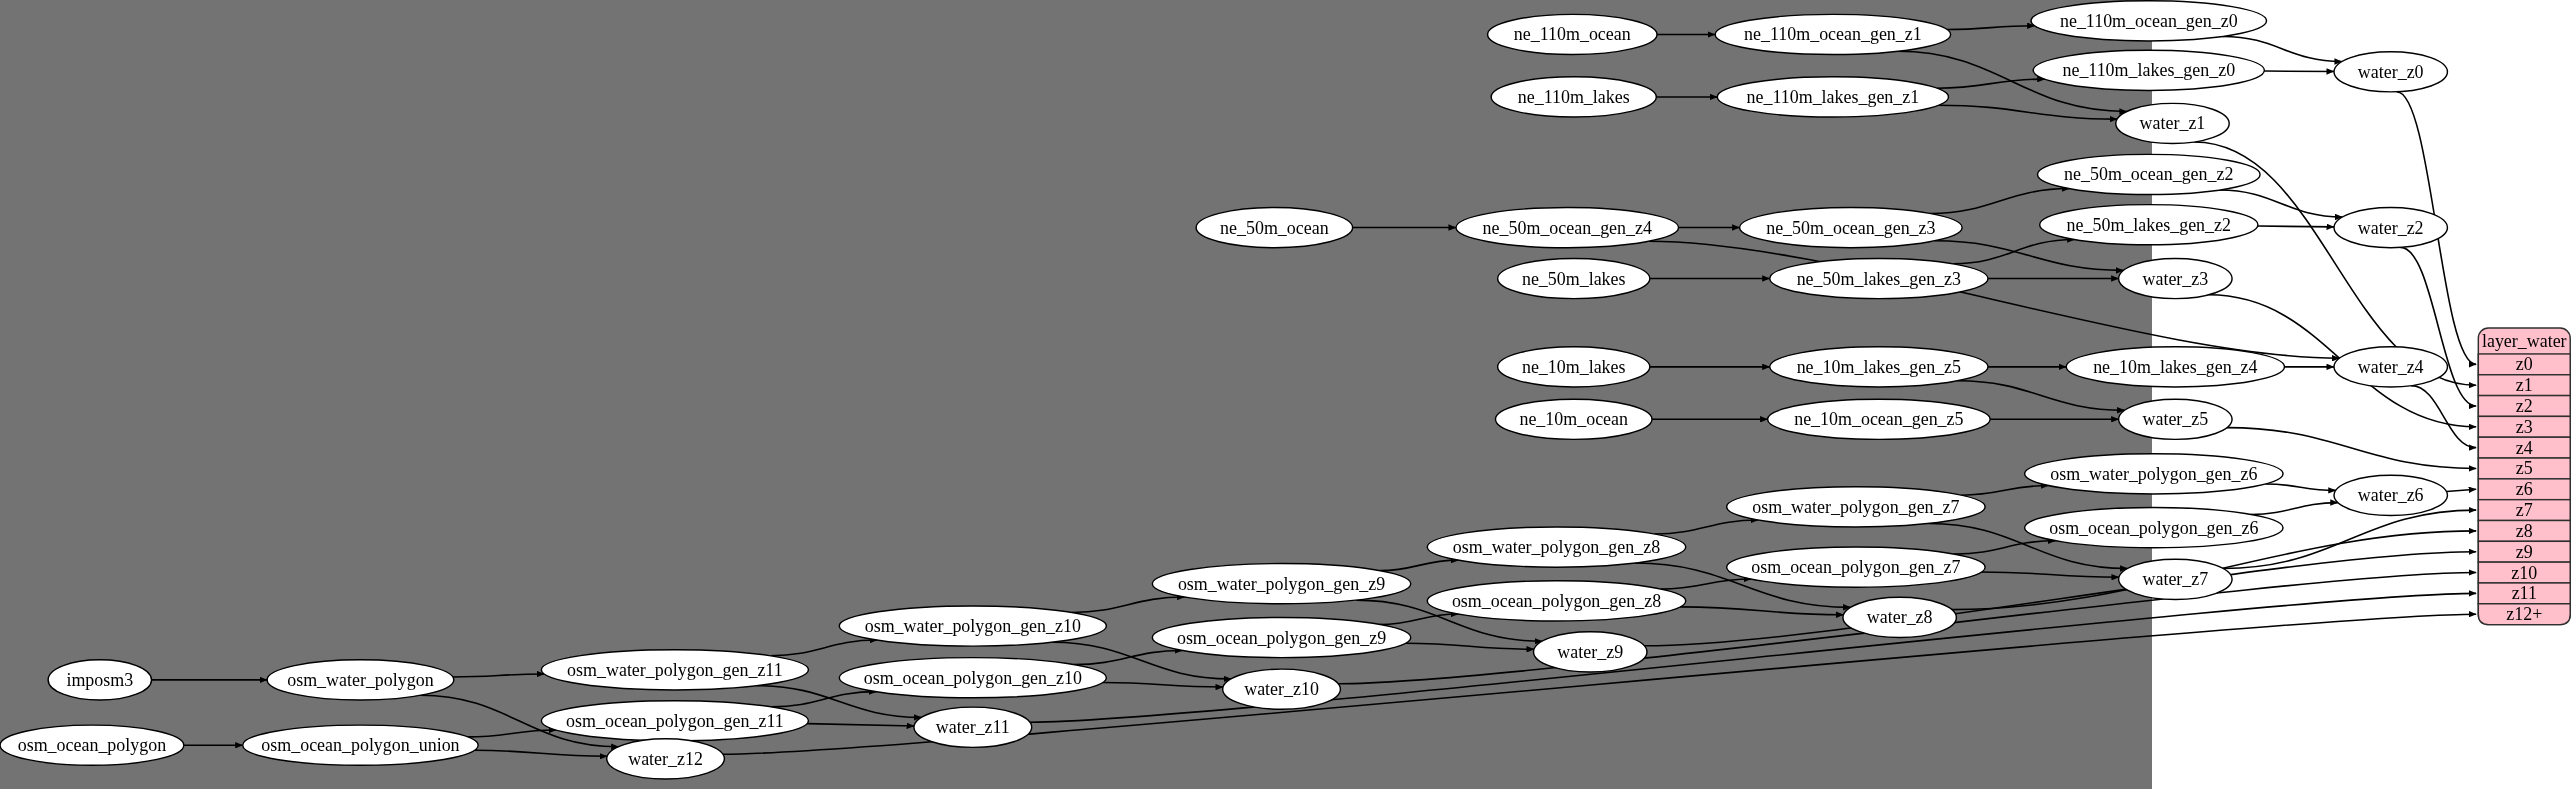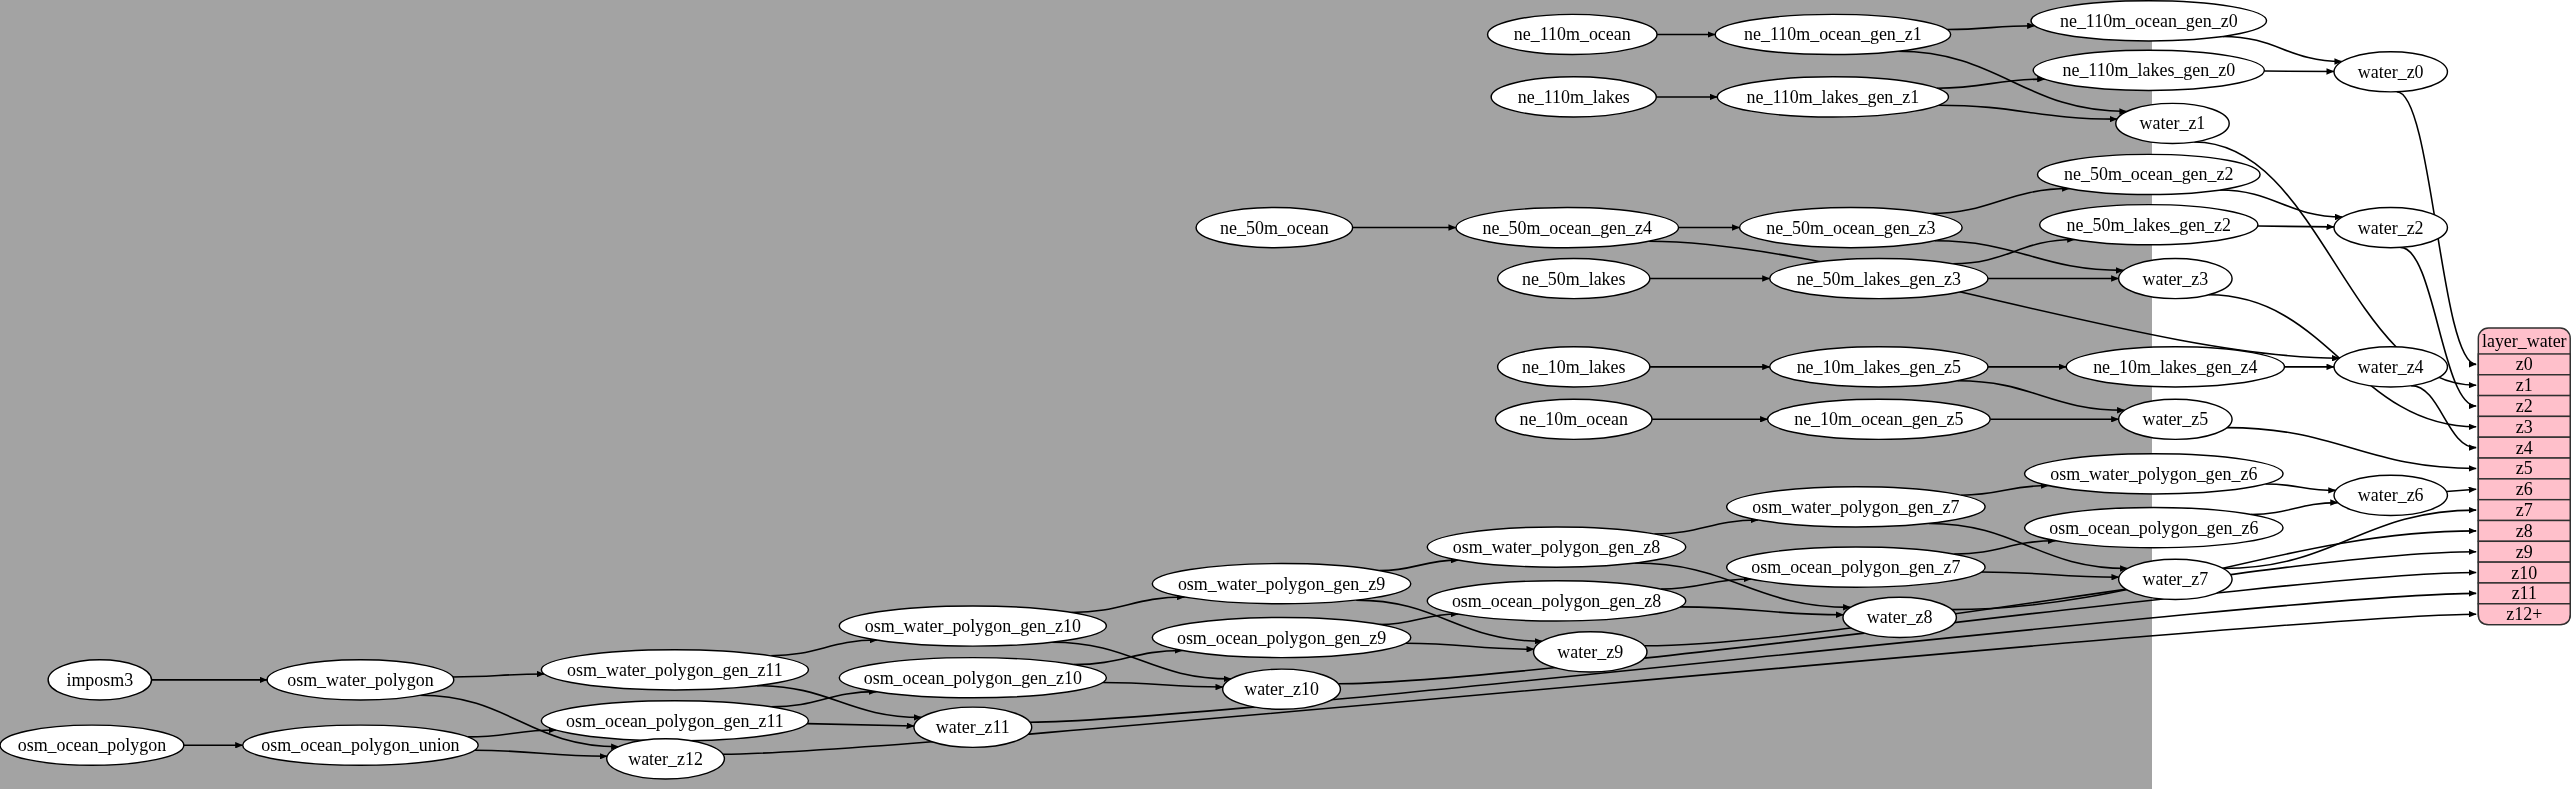--- a/index.html
+++ b/index.html
@@ -1,16 +1,16 @@
 <!DOCTYPE html>
 <html style="font-size:11.5px"><head>
 <meta charset="utf-8">
 <style>
   html,body{margin:0;padding:0;background:#ffffff;}
-  #canvas{position:relative;width:2152px;height:789px;background:#a3a3a3;
+  #canvas{position:relative;width:2152px;height:789px;background:#737373;
           font-family:"Liberation Serif", serif;}
   svg{position:absolute;left:0;top:0;width:2576px;height:789px;overflow:visible;}
   .ell{fill:#ffffff;stroke:#000000;stroke-width:2;}
   .edge{fill:none;stroke:#000000;stroke-width:2.2;}
   .nlabel{font-family:"Liberation Serif", serif;font-size:25px;fill:#000;
           text-anchor:middle;dominant-baseline:central;}
   .tbl-cell{fill:#ffc0cb;stroke:#2f2f2f;stroke-width:2;}
   .tbl-label{font-family:"Liberation Serif", serif;font-size:25px;fill:#000;
              text-anchor:middle;dominant-baseline:central;}
 </style>

